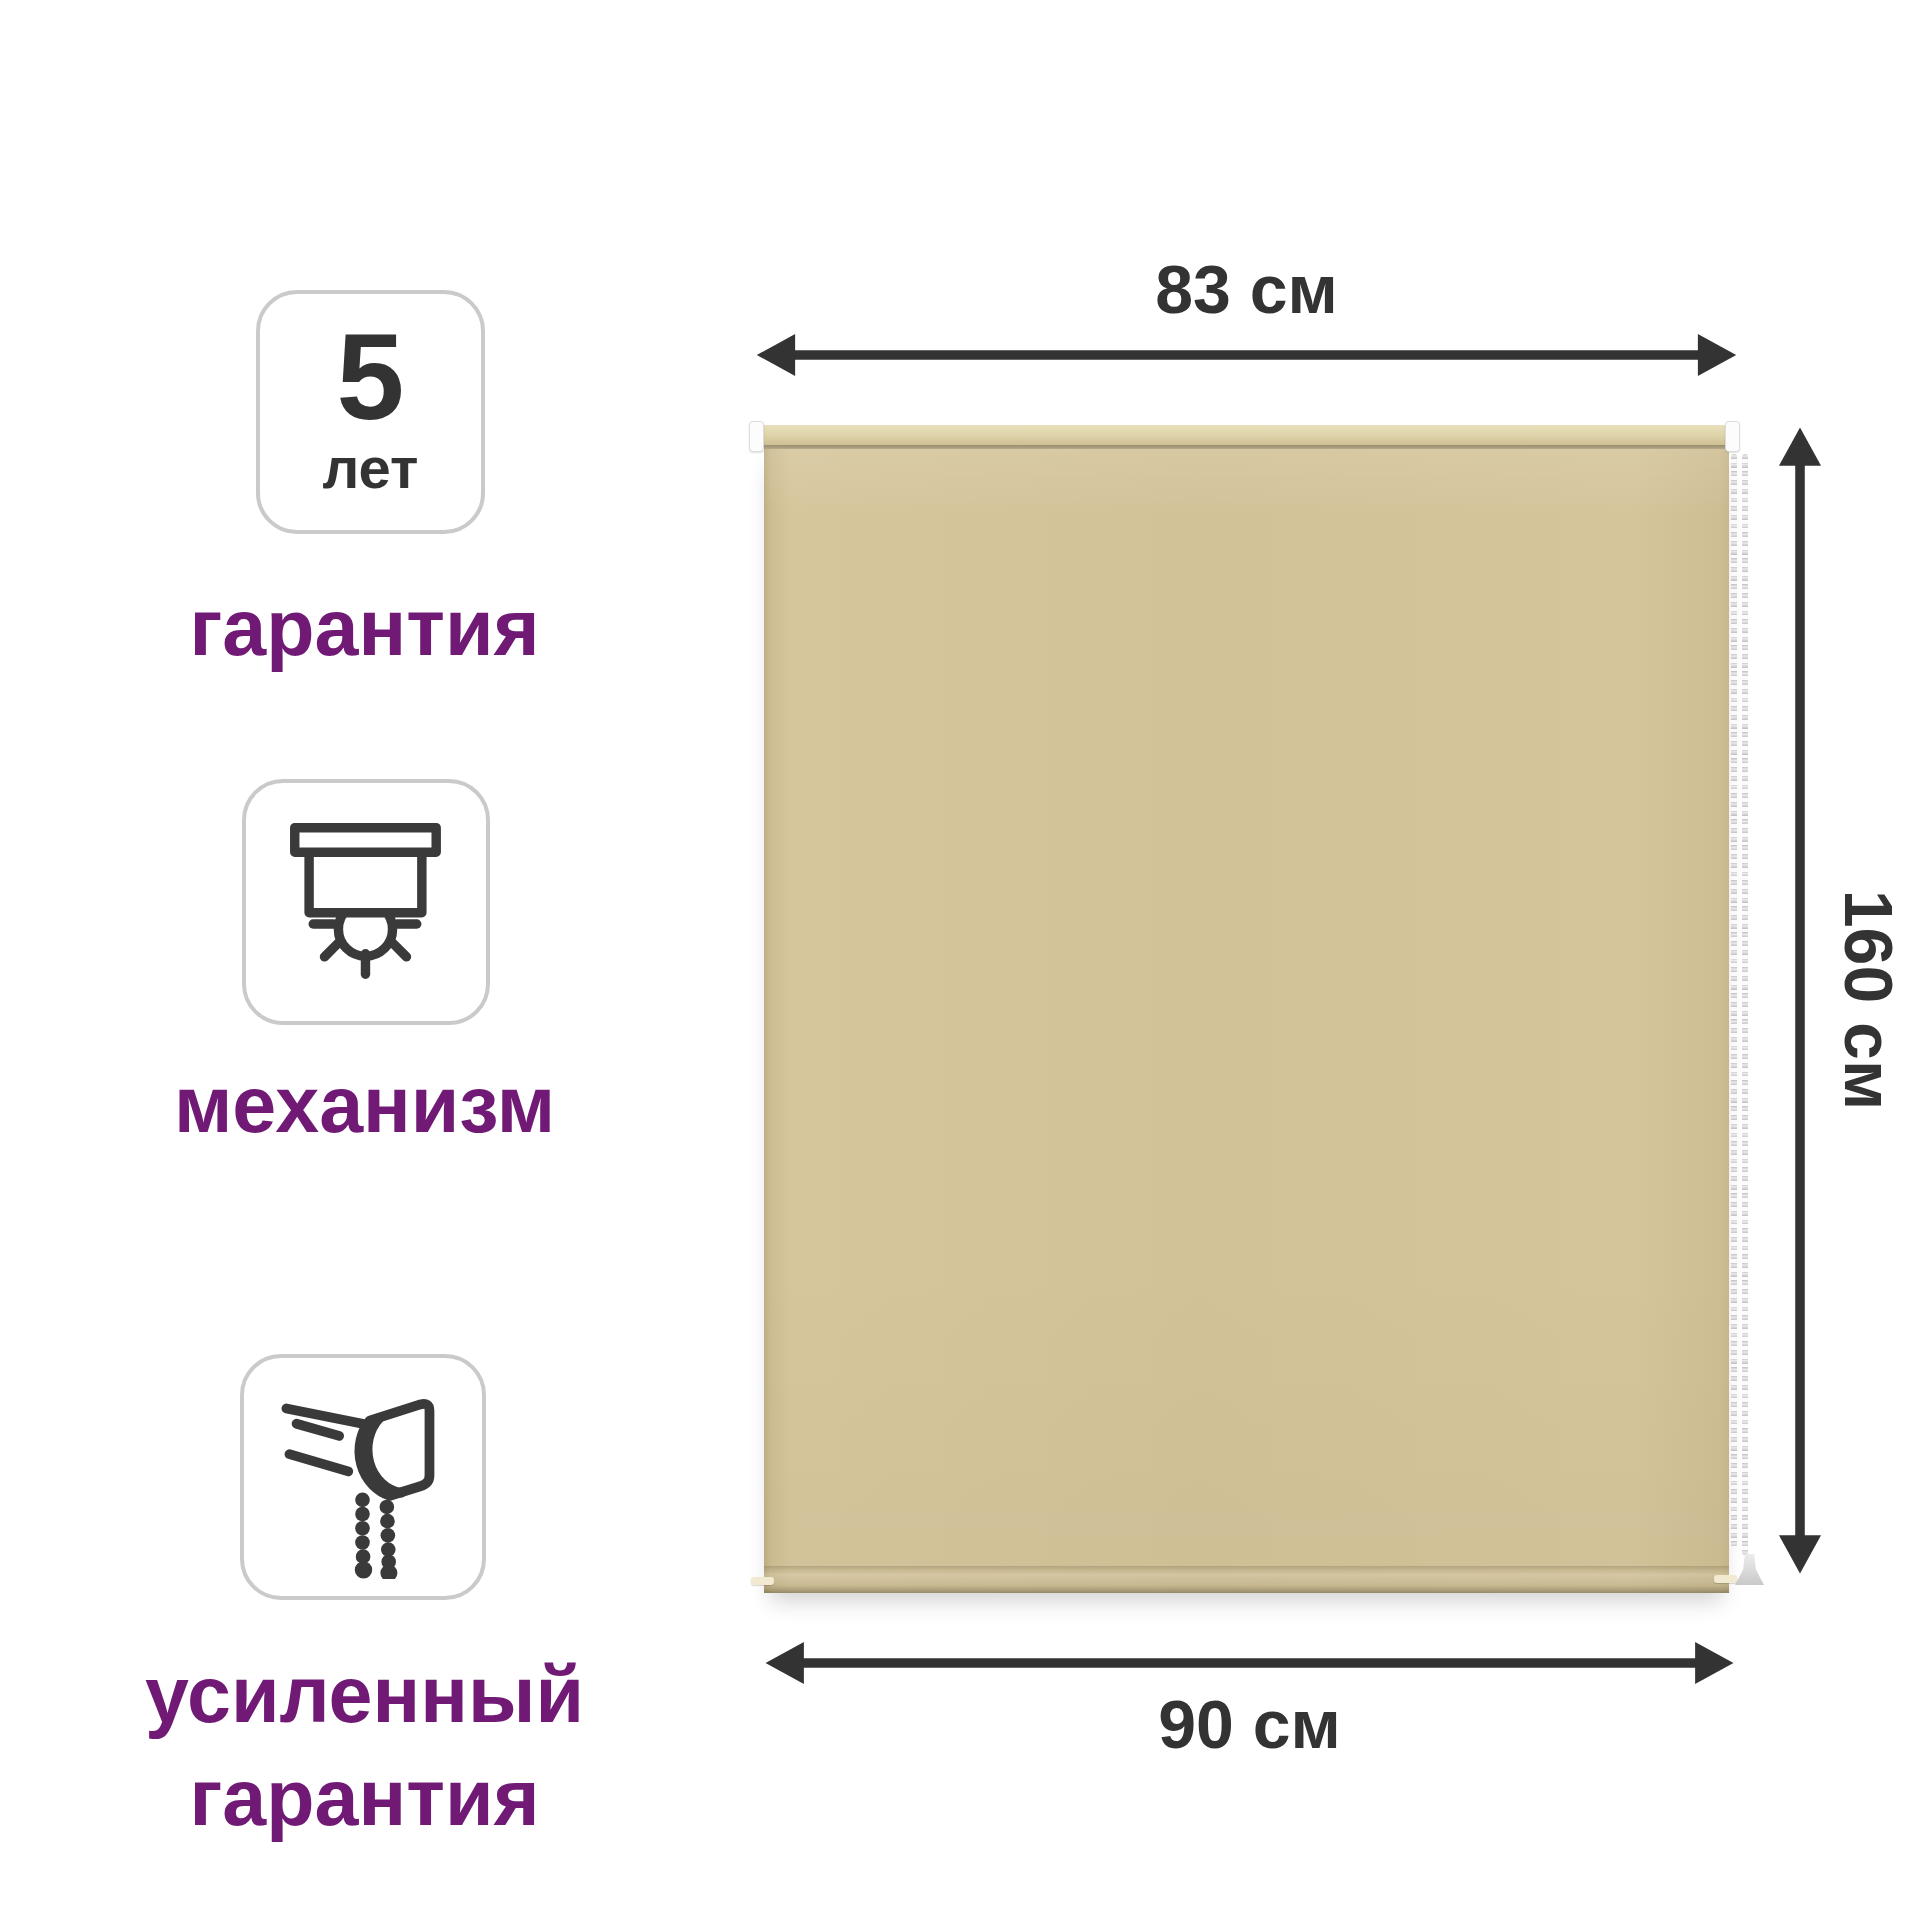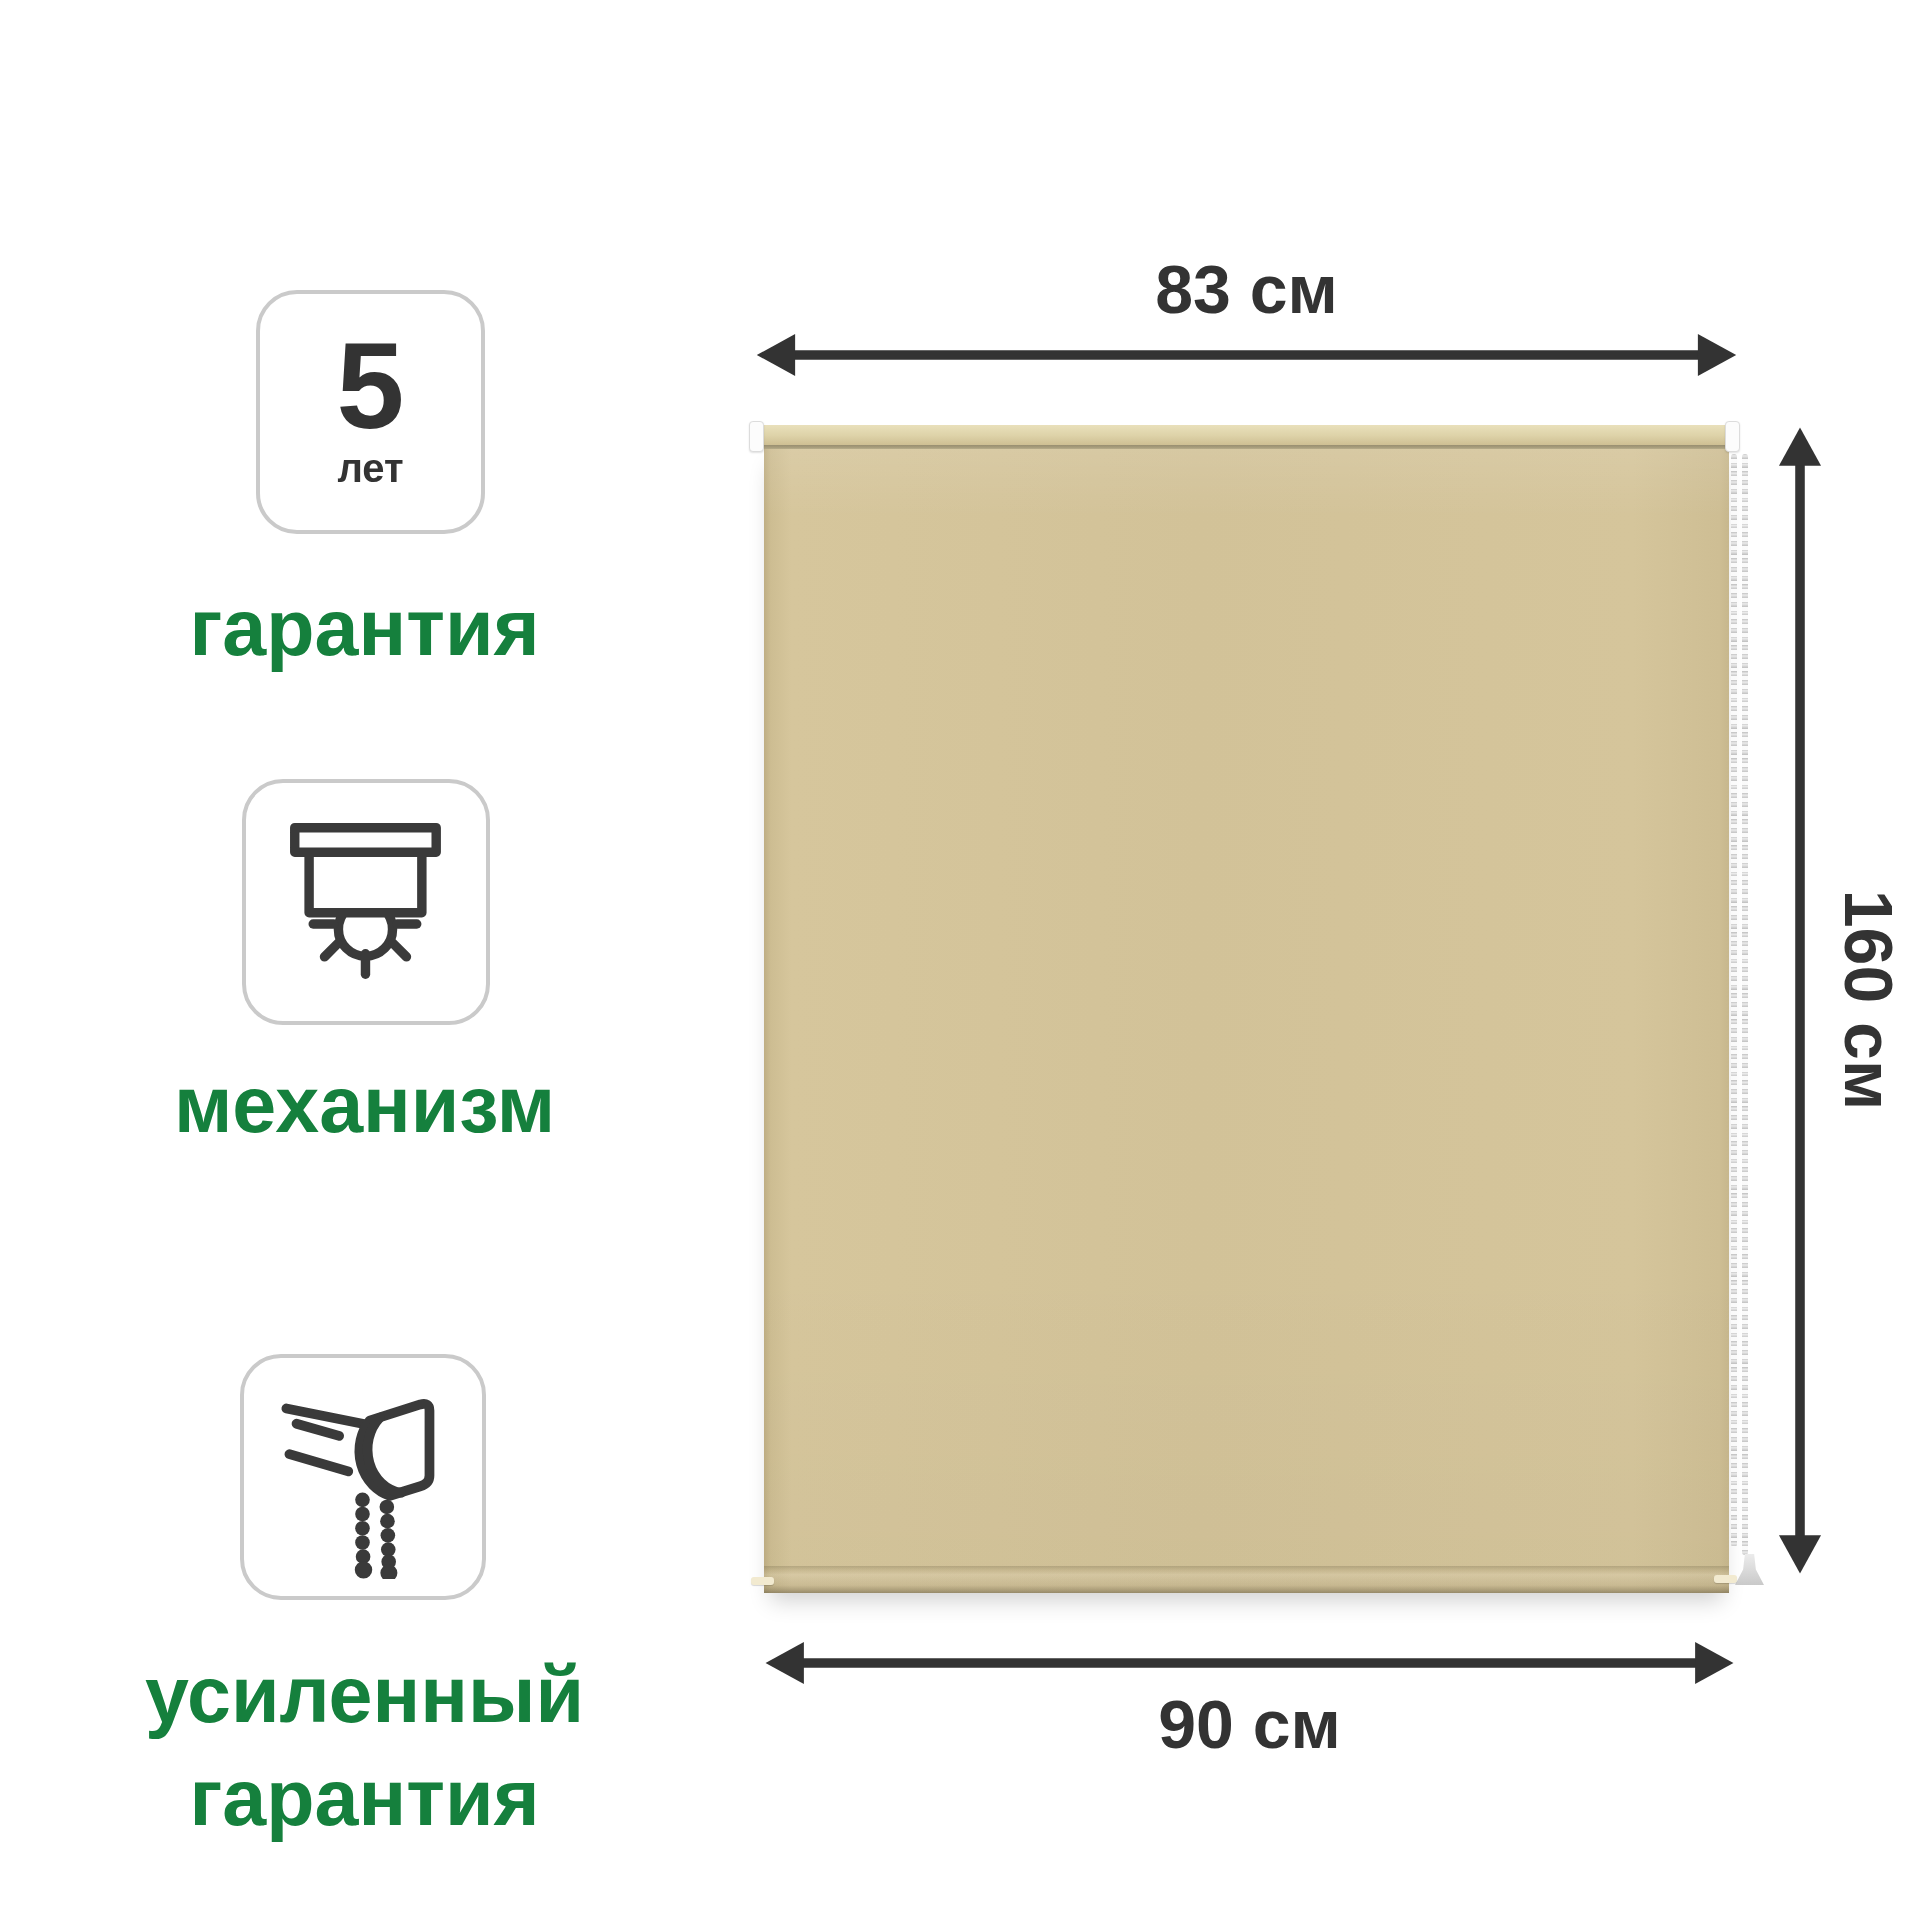--- a/index.html
+++ b/index.html
@@ -8,23 +8,23 @@
     font-family:"Liberation Sans","DejaVu Sans",sans-serif;color:#333333;
   }
 
   
   .badge{
     position:absolute;background:#ffffff;border:4.8px solid #cacaca;border-radius:41px;
     box-sizing:border-box;display:flex;flex-direction:column;align-items:center;justify-content:center;
   }
   #badge-warranty{left:256px;top:290px;width:229px;height:244px;}
   .badge-num{font-size:122px;font-weight:700;line-height:0.82;letter-spacing:0;}
-  .badge-unit{font-size:40px;font-weight:700;line-height:1;margin-top:11.6px;}
+  .badge-unit{font-size:58px;font-weight:700;line-height:1;margin-top:11.6px;}
   .feature-label{
-    position:absolute;text-align:center;font-size:79px;font-weight:600;color:#15803d;line-height:1.18;
+    position:absolute;text-align:center;font-size:79px;font-weight:600;color:#701a75;line-height:1.18;
   }
   #label-warranty{left:123px;top:581px;width:483px;}
   #badge-blackout{left:242px;top:779px;width:248px;height:246px;}
   #label-blackout{left:123px;top:1058px;width:483px;}
   #badge-mechanism{left:240px;top:1354px;width:246px;height:246px;}
   #label-mechanism{left:98px;top:1644px;width:533px;line-height:1.3;}
   .feature-label span{display:block;}
 
   
   .dim-label{

